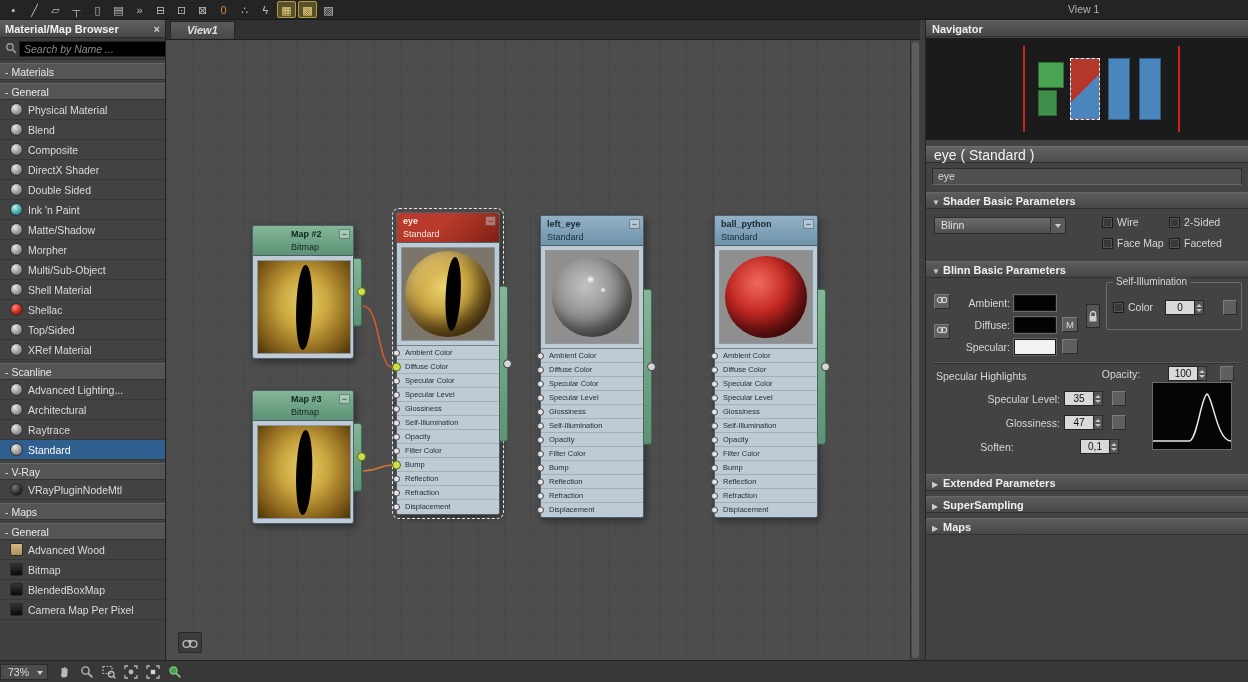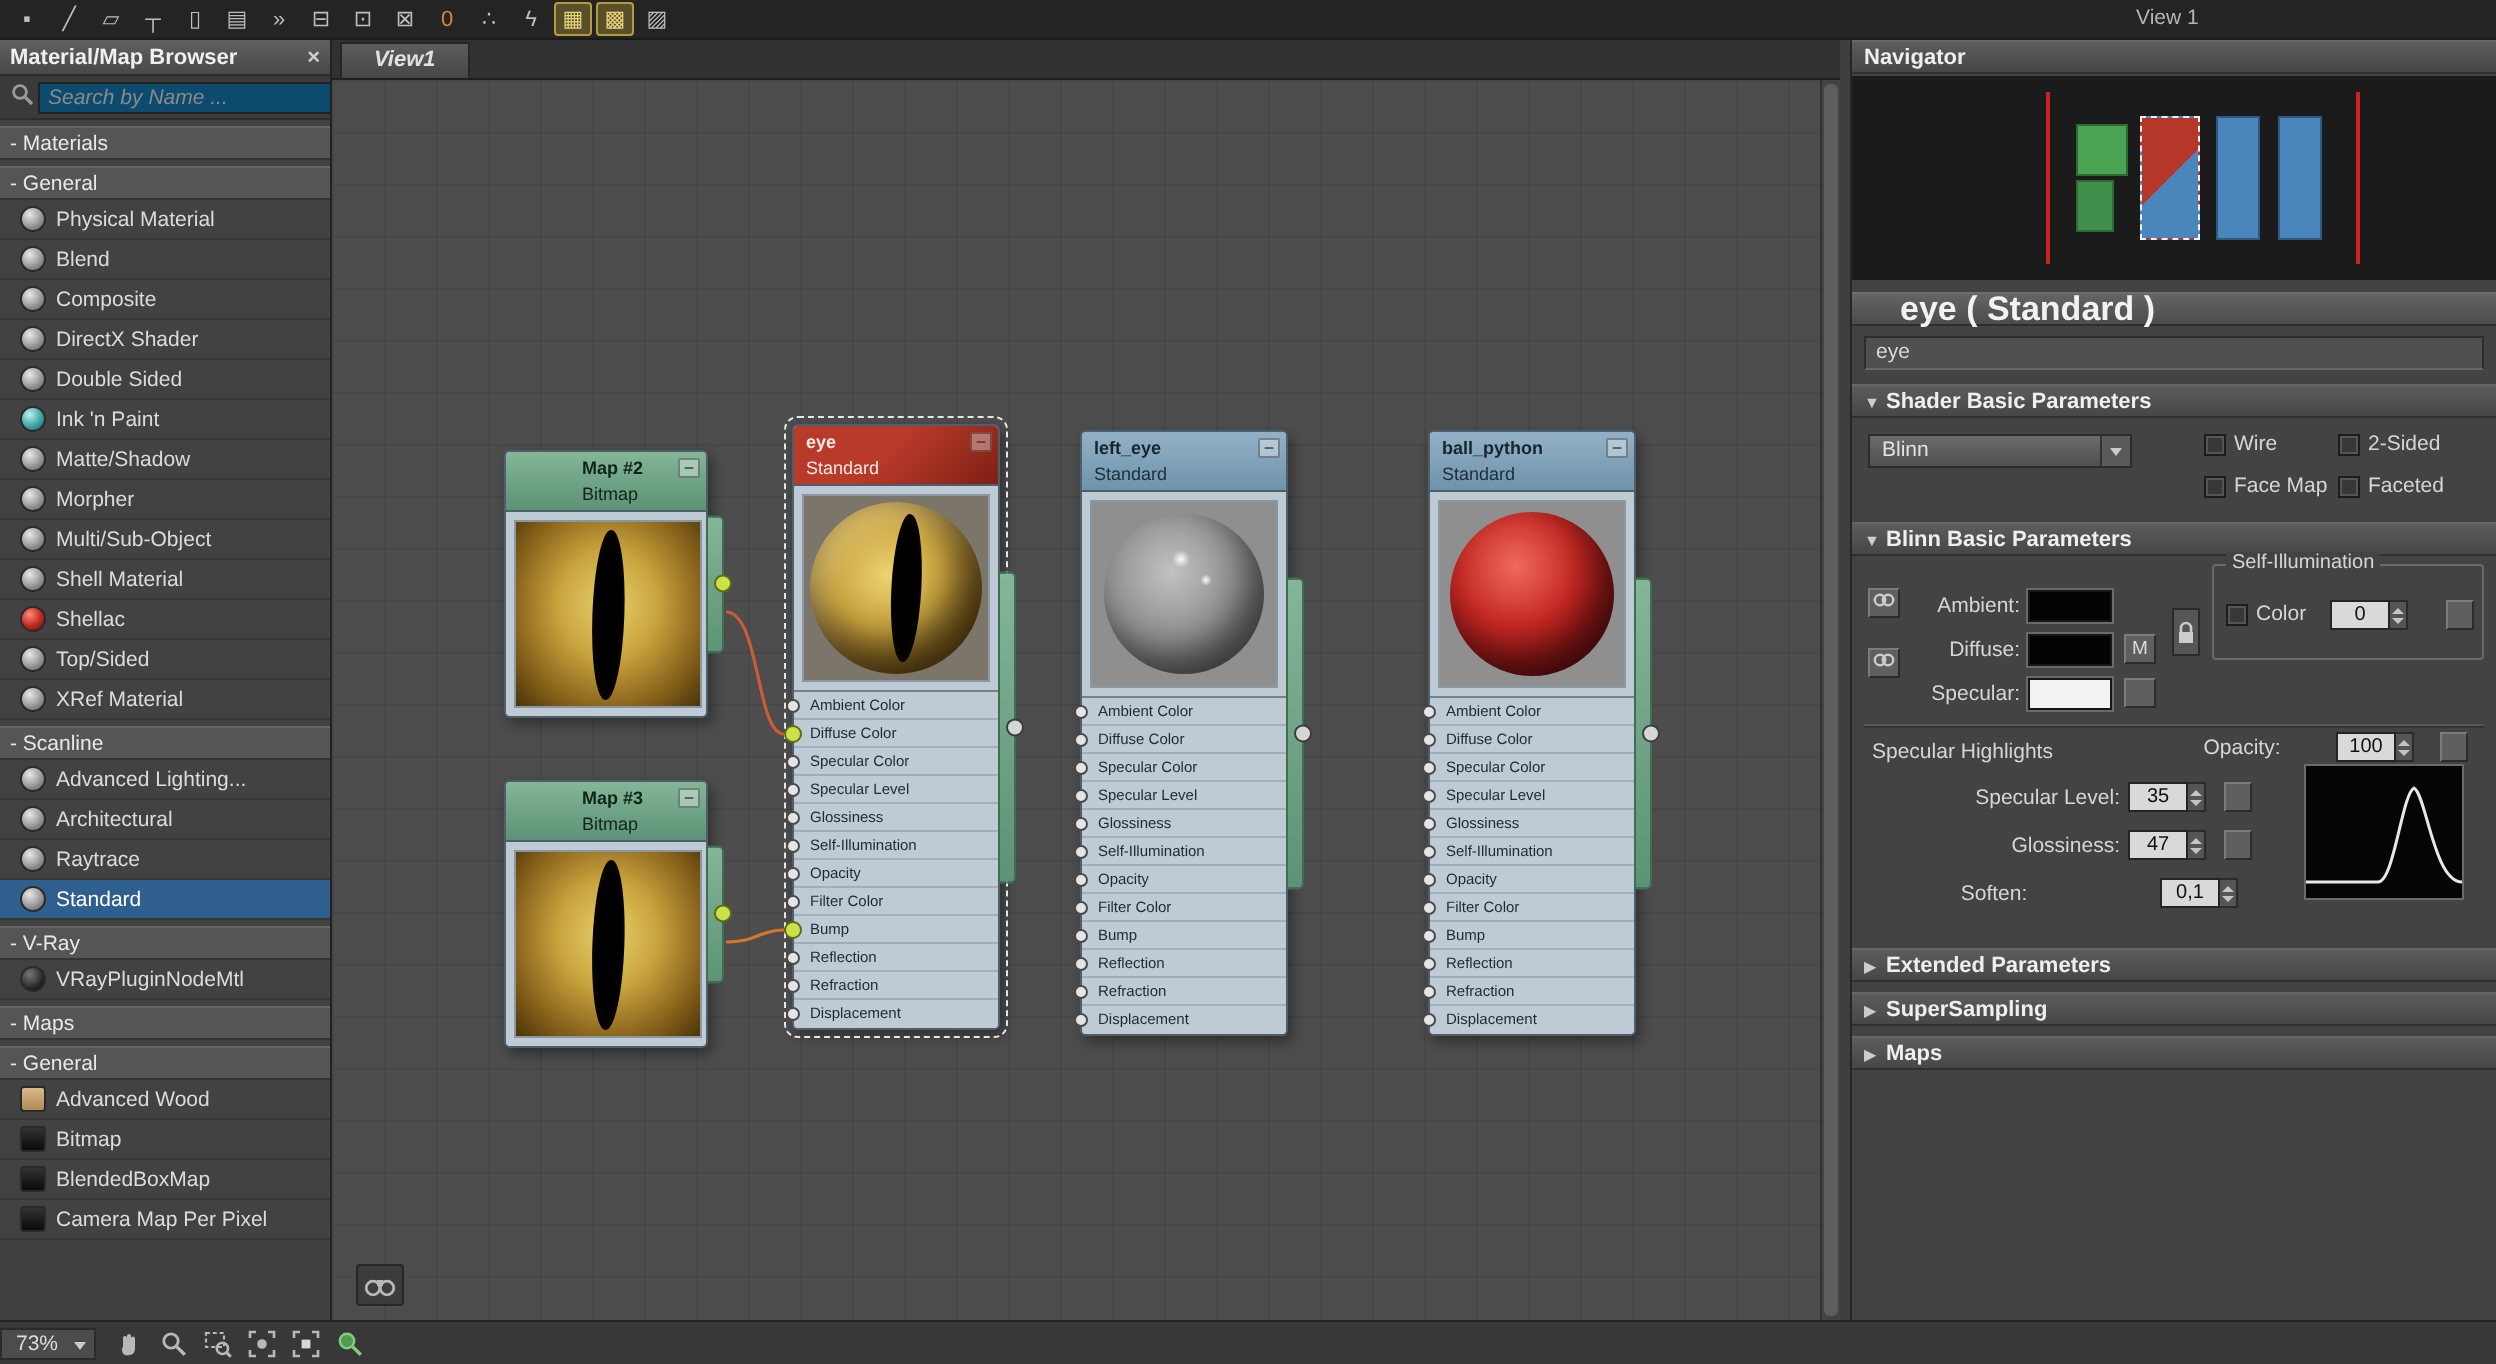--- a/index.html
+++ b/index.html
@@ -12,21 +12,21 @@
   .tbicon { width:19px; height:17px; line-height:16px; text-align:center; color:#bdbdbd; font-size:11px; border:1px solid transparent; border-radius:2px; cursor:default; }
   .tbicon.active { background:#57502a; border-color:#b49b3e; color:#e8d27a; }
   #view1-label { position:absolute; left:1068px; top:3px; font-size:10.5px; color:#b5b5b5; }
 
   
   #browser { position:absolute; left:0; top:20px; width:166px; height:640px; background:#414141; border-right:1px solid #222; }
   .panel-header { height:18px; background:linear-gradient(#606060,#484848); border-bottom:1px solid #2c2c2c; color:#f0f0f0; font-size:11px; font-weight:bold; line-height:18px; padding:0 5px; display:flex; justify-content:space-between; }
   .panel-header .close { color:#cfcfcf; font-size:11px; cursor:default; }
   .searchrow { height:22px; padding:2px 3px; display:flex; align-items:center; background:#3a3a3a; border-bottom:1px solid #2d2d2d; }
   .searchrow svg { margin:0 2px; }
-  .searchrow input { flex:1; height:16px; background:#0c4a6e; border:1px solid #222; color:#cfcfcf; font-size:10.5px; padding:0 4px; font-style:italic; }
+  .searchrow input { flex:1; height:16px; background:#000000; border:1px solid #222; color:#cfcfcf; font-size:10.5px; padding:0 4px; font-style:italic; }
   .searchrow input::placeholder { color:#8a8a8a; }
   .bsec { height:17px; line-height:17px; background:#555; border-top:1px solid #666; border-bottom:1px solid #333; color:#e8e8e8; font-size:10.5px; padding-left:5px; margin-top:3px; }
   .bitem { height:20px; display:flex; align-items:center; gap:5px; padding-left:10px; border-bottom:1px solid #373737; color:#dcdcdc; font-size:10.5px; background:#424242; white-space:nowrap; overflow:hidden; }
   .bitem.sel { background:#2f5f8f; color:#fff; }
   .bicon { width:13px; height:13px; flex:0 0 13px; border-radius:50%; border:1px solid #2a2a2a; }
   .gray-sphere  { background:radial-gradient(circle at 35% 30%, #e8e8e8, #9a9a9a 55%, #565656); }
   .teal-sphere  { background:radial-gradient(circle at 35% 30%, #bdf0ee, #3fa8a4 55%, #1d5a58); }
   .red-sphere   { background:radial-gradient(circle at 35% 30%, #ff8a7a, #c0271c 55%, #5e0d08); }
   .dark-sphere  { background:radial-gradient(circle at 35% 30%, #777, #2c2c2c 60%, #000); }
   .wood-square  { border-radius:2px; background:linear-gradient(#d8b98b, #b08b55); }
@@ -84,21 +84,21 @@
   #rightpanel { position:absolute; left:925px; top:20px; width:323px; height:640px; background:#434343; border-left:1px solid #252525; }
   .rp { position:absolute; left:0; right:0; }
   .rollh { height:17px; line-height:16px; background:linear-gradient(#5c5c5c,#474747); border-top:1px solid #666; border-bottom:1px solid #303030; color:#efefef; font-size:11px; font-weight:bold; padding-left:6px; }
   .rollh .arr { display:inline-block; width:11px; font-size:8px; color:#cdcdcd; }
   #minimap { top:18px; height:102px; background:#1b1b1b; overflow:hidden; }
   .mm-line { position:absolute; width:2px; top:8px; height:86px; background:#c22; }
   .mm-node { position:absolute; border:1px solid #1f3d57; }
   .mm-green { background:#4aa352; border-color:#2c6b33; }
   .mm-blue { background:#4a86bb; border-color:#2d5a80; }
   .mm-eye { background:linear-gradient(135deg,#b5372a 50%, #4a86bb 50%); border:1px dashed #f0f0f0; }
-  #matheader { top:126px; height:17px; line-height:16px; background:linear-gradient(#646464,#4c4c4c); border-top:1px solid #6e6e6e; border-bottom:1px solid #2e2e2e; color:#f2f2f2; font-size:17px; font-weight:bold; padding-left:24px; }
+  #matheader { top:126px; height:17px; line-height:16px; background:linear-gradient(#646464,#4c4c4c); border-top:1px solid #6e6e6e; border-bottom:1px solid #2e2e2e; color:#f2f2f2; font-size:14px; font-weight:normal; padding-left:8px; }
   #namefield { position:absolute; left:6px; right:6px; top:148px; height:17px; background:#505050; border:1px solid #2d2d2d; border-bottom-color:#686868; color:#d8d8d8; font-size:10.5px; line-height:15px; padding:0 5px; }
   #shader-h { top:172px; } #blinn-h { top:241px; } #ext-h { top:454px; } #ss-h { top:476px; } #maps-h { top:498px; }
   #shader-content { top:189px; height:52px; }
   .dropdown { position:absolute; left:8px; top:8px; width:132px; height:17px; background:linear-gradient(#6b6b6b,#4f4f4f); border:1px solid #2c2c2c; color:#e2e2e2; font-size:10.5px; line-height:15px; padding-left:6px; }
   .dropdown .dd-arrow { position:absolute; right:0; top:0; width:15px; height:15px; background:#5a5a5a; border-left:1px solid #333; }
   .dd-arrow::after { content:""; position:absolute; left:4px; top:6px; border-left:3.5px solid transparent; border-right:3.5px solid transparent; border-top:4px solid #ccc; }
   .cb { position:absolute; display:flex; align-items:center; gap:4px; color:#d6d6d6; font-size:10.5px; }
   .cbbox { width:11px; height:11px; background:#383838; border:1px solid #1c1c1c; box-shadow:inset 0 0 0 1px #555; }
   #blinn-content { top:258px; height:196px; }
   .rlabel { position:absolute; text-align:right; color:#d6d6d6; font-size:10.5px; }

